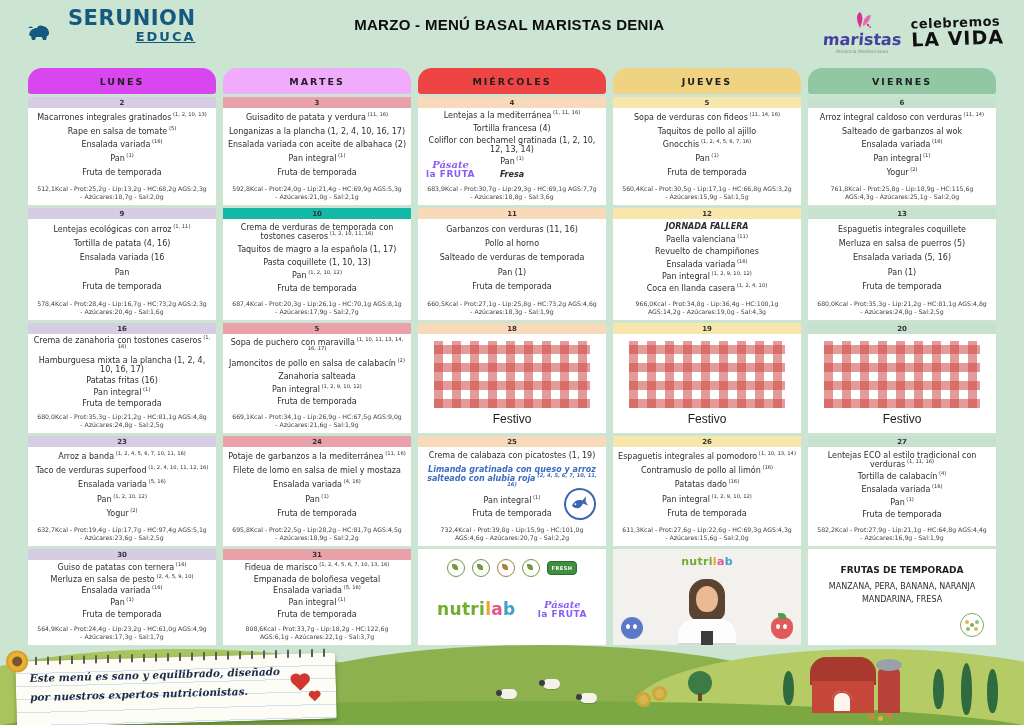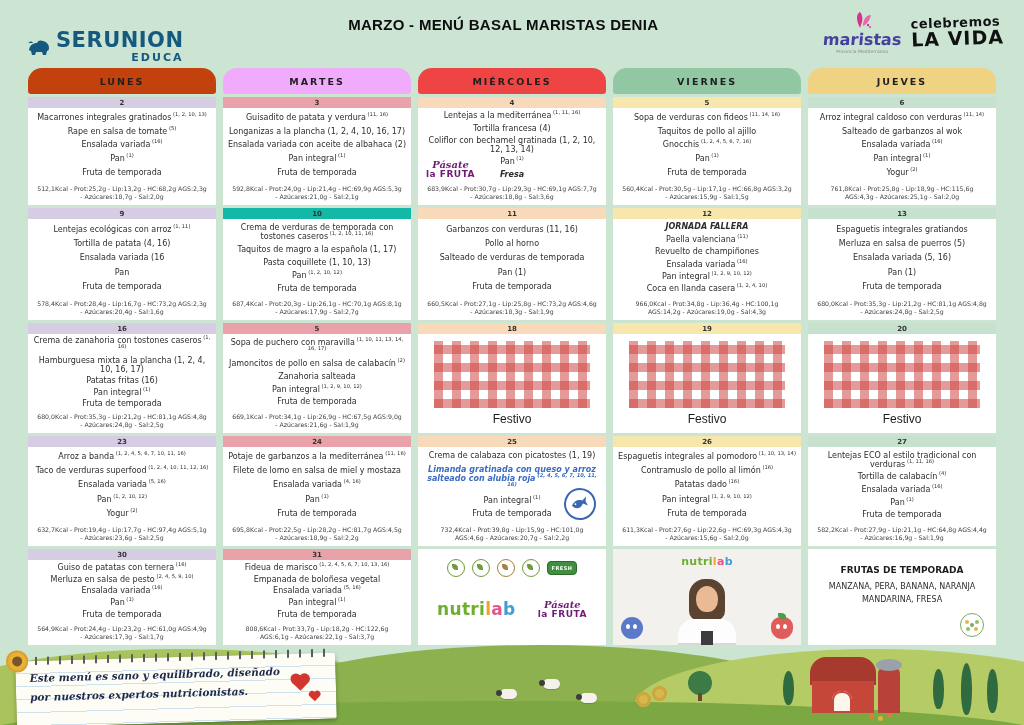--- a/index.html
+++ b/index.html
@@ -1,23 +1,23 @@
 <!DOCTYPE html>
 <html><head>
 <meta charset="utf-8">
 <style>
   html,body{margin:0;padding:0;}
   body{width:1024px;height:725px;background:#cbe5d2;font-family:"DejaVu Sans",sans-serif;position:relative;overflow:hidden;}
 
   
   .hdr{position:absolute;left:0;top:0;right:0;height:66px;display:flex;align-items:flex-start;padding:8px 20px 0 26px;box-sizing:border-box;}
-  .brand{display:flex;align-items:center;gap:4px;margin-top:22px;}
+  .brand{display:flex;align-items:flex-end;gap:16px;}
   .brand .word{display:flex;flex-direction:column;line-height:1;}
   .brand .nm{font-size:21px;font-weight:900;color:#15597f;letter-spacing:0.5px;}
-  .brand .sub{font-size:11px;font-weight:900;color:#15597f;align-self:flex-end;letter-spacing:2px;margin-top:1px;}
+  .brand .sub{font-size:13px;font-weight:900;color:#15597f;align-self:flex-end;letter-spacing:2px;margin-top:1px;text-decoration:underline;}
   .title{flex:1;text-align:center;font-size:15px;font-weight:bold;color:#0d0d0d;margin-top:8px;letter-spacing:0.3px;font-family:"Liberation Sans",sans-serif;}
   .rlogos{display:flex;align-items:center;gap:10px;margin-top:2px;}
   .maristas{display:flex;flex-direction:column;align-items:center;line-height:1;}
   .maristas .mk{font-size:16px;font-weight:bold;color:#46409e;transform:skewX(-5deg);}
   .maristas .msub{font-size:4.5px;color:#8a8a8a;margin-top:2px;}
   .celeb{display:flex;flex-direction:column;line-height:0.95;transform:rotate(-2deg);color:#111;}
   .celeb .c1{font-size:13px;font-weight:900;letter-spacing:0.5px;}
   .celeb .c2{font-size:19px;font-weight:900;letter-spacing:1px;}
 
   
@@ -31,21 +31,21 @@
   .mi.b{font-weight:bold;font-style:italic;}
   .kcal{flex:none;font-size:6.2px;color:#3c3c3c;text-align:center;padding:1px 8px 4px;line-height:1.3;}
 
   
   .gingham{margin:7px 16px 2px;flex:1;background-color:#fff;
     background-image:repeating-linear-gradient(90deg,rgba(206,72,68,.55) 0 9px,rgba(0,0,0,0) 9px 18px),
                      repeating-linear-gradient(0deg,rgba(206,72,68,.55) 0 9px,rgba(0,0,0,0) 9px 18px);}
   .festivo{font-size:12px;color:#1c1c1c;text-align:center;padding:2px 0 7px;font-family:"Liberation Sans",sans-serif;}
 
   
-  .pasate{text-align:center;color:#701a75;line-height:1;}
+  .pasate{text-align:center;color:#8b5cf6;line-height:1;}
   .pasate .p1{font-size:10px;font-weight:bold;font-family:"DejaVu Serif",serif;font-style:italic;display:block;}
   .pasate .p2{font-size:9px;font-weight:900;letter-spacing:0.5px;display:block;}
   .badge-pasate{position:absolute;left:8px;bottom:26px;}
   .msc{position:absolute;right:10px;bottom:26px;width:28px;height:28px;border-radius:50%;border:2px solid #3a67b0;background:#fff;display:flex;align-items:center;justify-content:center;transform:rotate(-12deg);}
 
   
   .type-logos{padding:4px;}
   .ecorow{display:flex;justify-content:center;align-items:center;gap:7px;margin-top:6px;}
   .eco{width:16px;height:16px;border-radius:50%;border:1.5px solid #6f9a3d;position:relative;}
   .eco::after{content:"";position:absolute;left:4px;top:4px;width:6px;height:6px;background:#6f9a3d;border-radius:0 70% 0 70%;}
@@ -144,25 +144,25 @@
       <span class="msub">Provincia Mediterránea</span>
     </div>
     <div class="celeb">
       <span class="c1">celebremos</span>
       <span class="c2">LA VIDA</span>
     </div>
   </div>
 </div>
 
 <div class="cal" id="calendar">
-    <div class="colhead" style="background: #c2410c;">LUNES</div>
+    <div class="colhead" style="background: #d946ef;">LUNES</div>
     <div class="colhead" style="background: #f0abfc;">MARTES</div>
     <div class="colhead" style="background: #ef4444;">MIÉRCOLES</div>
+    <div class="colhead" style="background: rgb(239, 211, 130);">JUEVES</div>
     <div class="colhead" style="background: rgb(146, 199, 164);">VIERNES</div>
-    <div class="colhead" style="background: rgb(239, 211, 130);">JUEVES</div>
     <div class="cell type-menu">
       <div class="dayband" style="background: rgb(214, 204, 228);">2</div>
       <div class="items">
         <div class="mi">Macarrones integrales gratinados<sup> (1, 2, 10, 13)</sup></div>
         <div class="mi">Rape en salsa de tomate<sup> (5)</sup></div>
         <div class="mi">Ensalada variada<sup> (16)</sup></div>
         <div class="mi">Pan<sup> (1)</sup></div>
         <div class="mi">Fruta de temporada</div>
       </div>
       <div class="kcal">512,1Kcal - Prot:25,2g - Lip:13,2g - HC:68,2g AGS:2,3g - Azúcares:18,7g - Sal:2,0g</div>
@@ -256,21 +256,21 @@
         <div class="mi">Revuelto de champiñones</div>
         <div class="mi">Ensalada variada<sup> (16)</sup></div>
         <div class="mi">Pan integral<sup> (1, 2, 9, 10, 12)</sup></div>
         <div class="mi">Coca en llanda casera<sup> (1, 2, 4, 10)</sup></div>
       </div>
       <div class="kcal">966,0Kcal - Prot:34,8g - Lip:36,4g - HC:100,1g AGS:14,2g - Azúcares:19,0g - Sal:4,3g</div>
     </div>
     <div class="cell type-menu">
       <div class="dayband" style="background: rgb(198, 226, 207);">13</div>
       <div class="items">
-        <div class="mi">Espaguetis integrales gratiandos</div>
+        <div class="mi">Espaguetis integrales coquillete</div>
         <div class="mi">Merluza en salsa de puerros (5)</div>
         <div class="mi">Ensalada variada (5, 16)</div>
         <div class="mi">Pan (1)</div>
         <div class="mi">Fruta de temporada</div>
       </div>
       <div class="kcal">680,0Kcal - Prot:35,3g - Lip:21,2g - HC:81,1g AGS:4,8g - Azúcares:24,8g - Sal:2,5g</div>
     </div>
     <div class="cell type-menu">
       <div class="dayband" style="background: rgb(214, 204, 228);">16</div>
       <div class="items">

